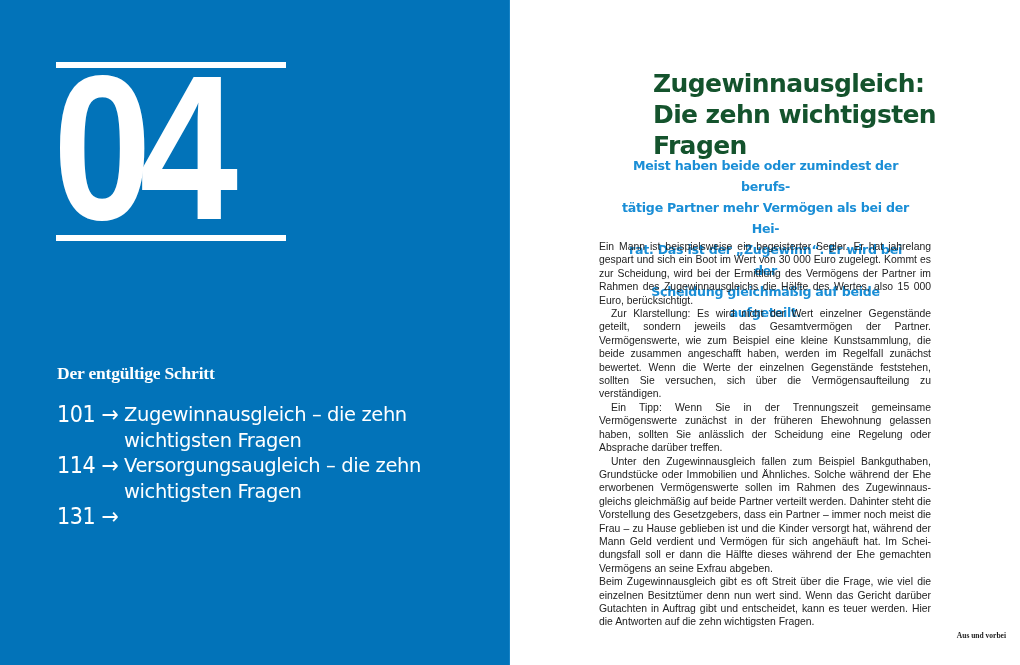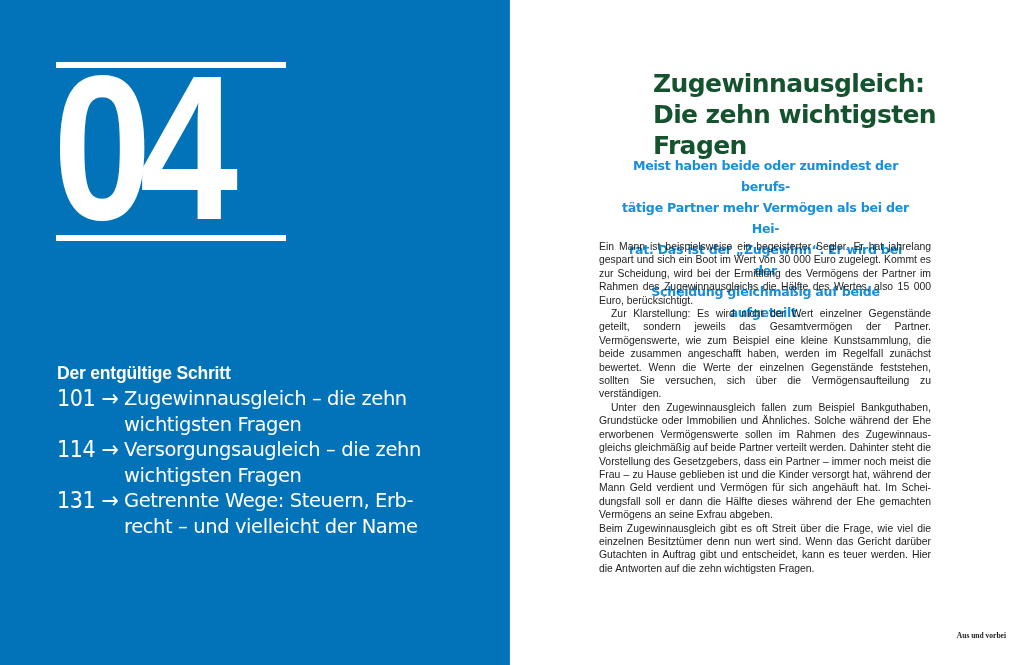--- a/index.html
+++ b/index.html
@@ -19,22 +19,22 @@
     .chapter-number {
       position: absolute; left: 53px; top: 58px; width: 240px; height: 180px;
       color: #ffffff; font-family: "Liberation Sans", sans-serif; font-weight: bold;
       font-size: 206px; line-height: 180px; letter-spacing: -14px;
       transform: scaleX(0.86); transform-origin: left center;
     }
     .toc {
       position: absolute; left: 57px; top: 360px; width: 420px; color: #ffffff;
     }
     .toc-heading {
-      font-family: Liberation Sans, sans-serif; font-weight: bold; font-size: 17.5px;
-      line-height: 26px; margin-bottom: 0px; letter-spacing: -0.2px;
+      font-family: Liberation Serif, serif; font-weight: bold; font-size: 17.5px;
+      line-height: 26px; margin-bottom: 16px; letter-spacing: -0.2px;
     }
     .toc-entry { display: flex; align-items: flex-start; }
     .toc-num {
       width: 67px; flex: 0 0 67px; font-family: "DejaVu Sans", sans-serif;
       font-size: 23px; line-height: 25.5px; font-weight: normal; white-space: nowrap;
       font-stretch: condensed; letter-spacing: -0.4px;
     }
     .toc-title {
       font-family: "DejaVu Sans", sans-serif; font-size: 19.5px; line-height: 25.5px;
       letter-spacing: -0.4px; width: 330px; white-space: pre-line;
@@ -96,38 +96,37 @@
       <div class="toc-title">Versorgungsaugleich – die zehn
 wichtigsten Fragen</div>
     </div>
 
 
     <div class="toc-entry">
       <div class="toc-num">
         <span>131</span>
         <span>→</span>
       </div>
-      <div class="toc-title">Getrennte Wege: Steuern, Erb-
-recht – und vielleicht der Name</div>
     </div>
   </div>
 </div>
 
 <div class="gutter"></div>
 
 <div class="right-page">
   <h1 class="chapter-title">Zugewinnausgleich:
 Die zehn wichtigsten
 Fragen</h1>
   <p class="lede">Meist haben beide oder zumindest der berufs-
 tätige Partner mehr Vermögen als bei der Hei-
 rat. Das ist der „Zugewinn“. Er wird bei der
 Scheidung gleichmäßig auf beide aufgeteilt.</p>
 
   <div class="body-text">
     <p>Ein Mann ist beispielsweise ein begeisterter Segler. Er hat jahrelang gespart und sich ein Boot im Wert von 30 000 Euro zugelegt. Kommt es zur Schei­dung, wird bei der Ermittlung des Vermögens der Partner im Rahmen des Zugewinnausgleichs die Hälfte des Wertes, also 15 000 Euro, berücksichtigt.</p>
     <p class="indent">Zur Klarstellung: Es wird nicht der Wert einzelner Gegenstände geteilt, sondern jeweils das Gesamtvermögen der Partner. Vermögenswerte, wie zum Beispiel eine kleine Kunstsammlung, die beide zusammen an­geschafft haben, werden im Regelfall zunächst bewertet. Wenn die Wer­te der einzelnen Gegenstände feststehen, sollten Sie versuchen, sich über die Vermögensaufteilung zu verständigen.</p>
+    <p class="indent">Ein Tipp: Wenn Sie in der Trennungszeit gemeinsame Vermögenswer­te zunächst in der früheren Ehewohnung gelassen haben, sollten Sie an­lässlich der Scheidung eine Regelung oder Absprache darüber treffen.</p>
     <p class="indent">Unter den Zugewinnausgleich fallen zum Beispiel Bankguthaben, Grundstücke oder Immobilien und Ähnliches. Solche während der Ehe erworbenen Vermögenswerte sollen im Rahmen des Zugewinnaus­gleichs gleichmäßig auf beide Partner verteilt werden. Dahinter steht die Vorstellung des Gesetzgebers, dass ein Partner – immer noch meist die Frau – zu Hause geblieben ist und die Kinder versorgt hat, während der Mann Geld verdient und Vermögen für sich angehäuft hat. Im Schei­dungsfall soll er dann die Hälfte dieses während der Ehe gemachten Ver­mögens an seine Exfrau abgeben.</p>
     <p>Beim Zugewinnausgleich gibt es oft Streit über die Frage, wie viel die einzelnen Besitztümer denn nun wert sind. Wenn das Gericht darüber Gutachten in Auftrag gibt und entscheidet, kann es teuer werden. Hier die Antworten auf die zehn wichtigsten Fragen.</p>
   </div>
 
   <div class="running-footer">Aus und vorbei</div>
 </div>
 
 </body></html>

